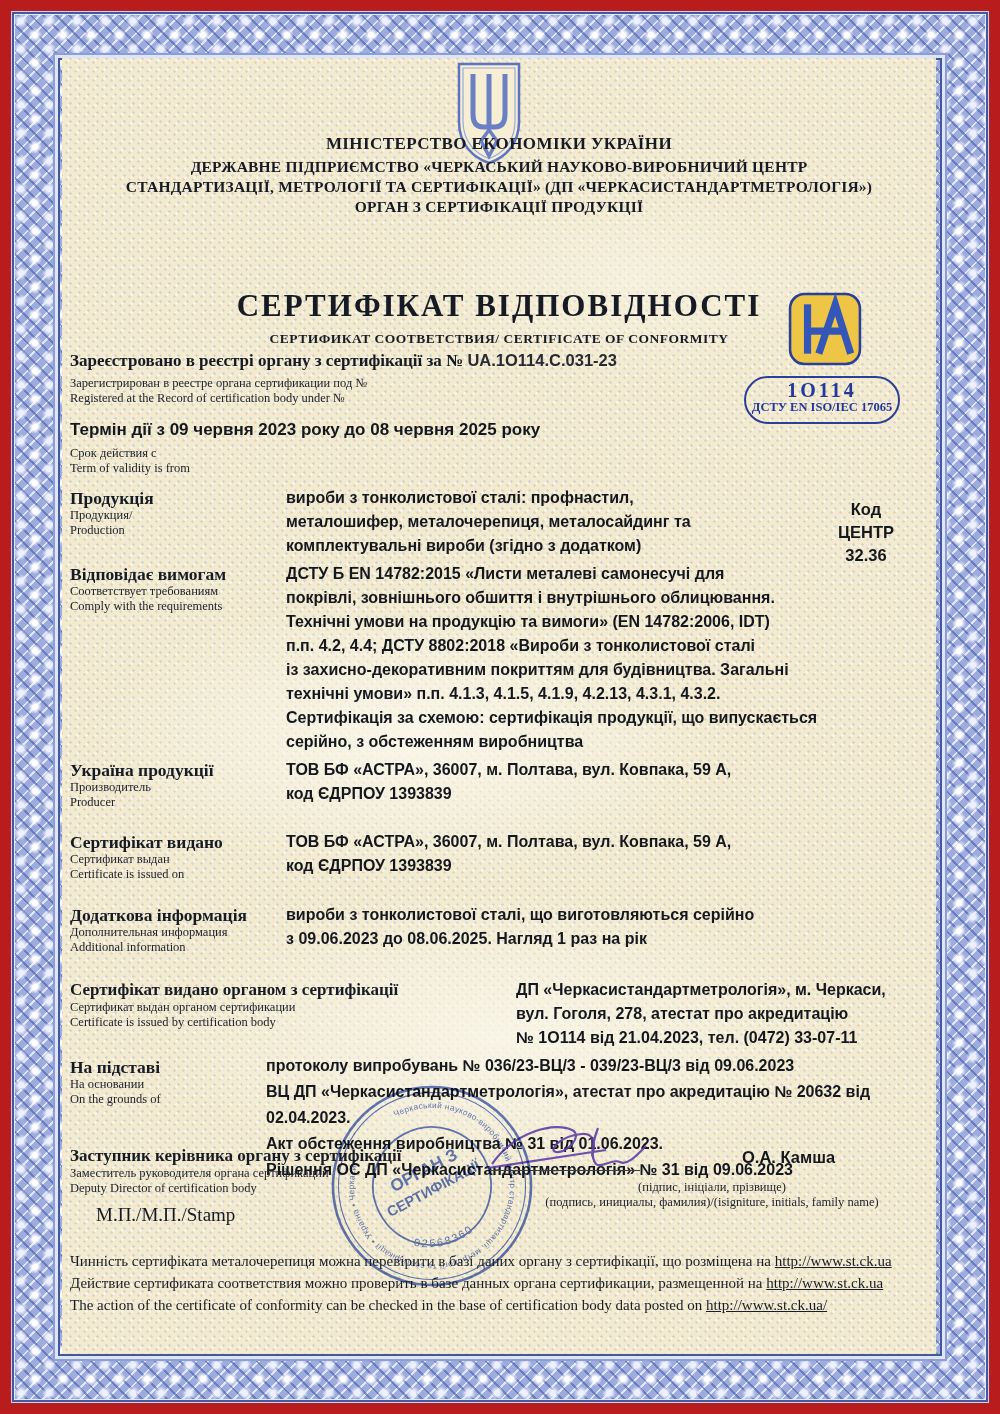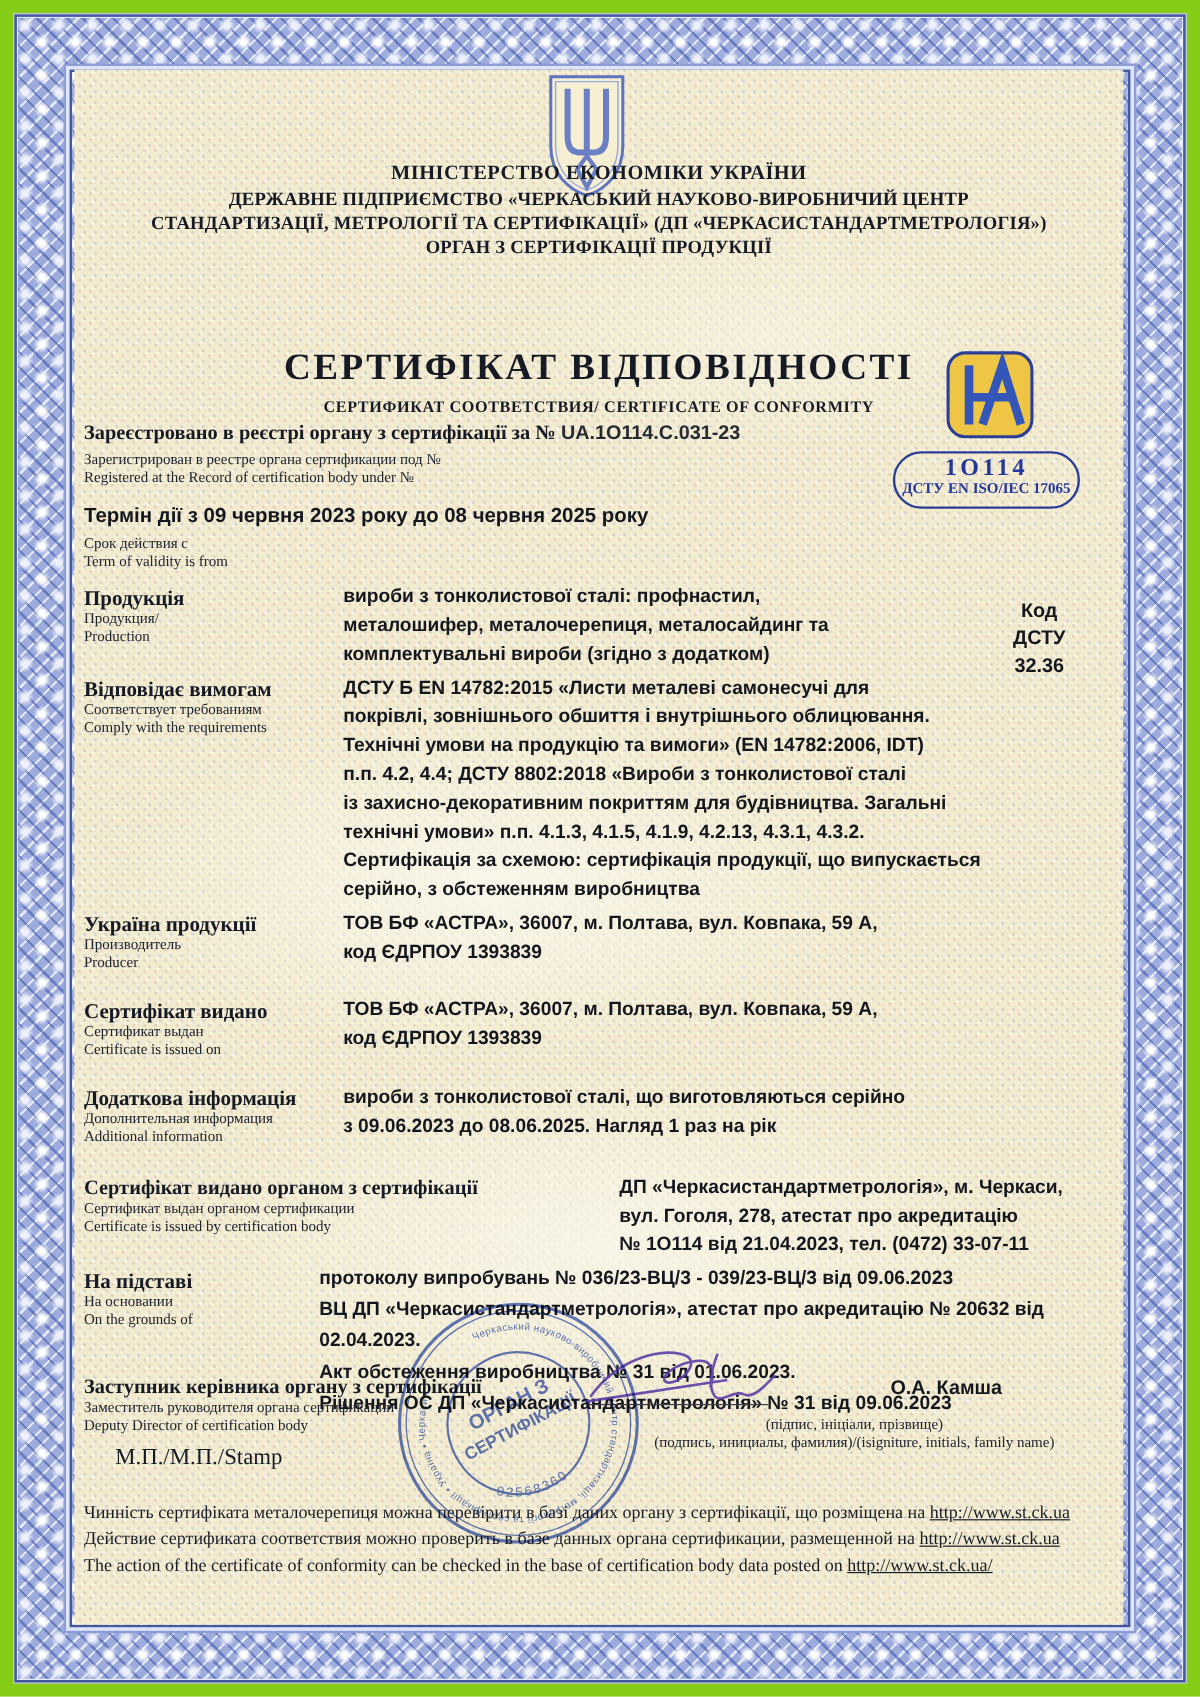--- a/index.html
+++ b/index.html
@@ -1,16 +1,16 @@
 <!DOCTYPE html>
 <html><head>
 <meta charset="utf-8">
 <style>
   html,body{margin:0;padding:0;background:#ffffff;}
-  .page{position:relative;width:1000px;height:1414px;background:#84cc16;overflow:hidden;
+  .page{position:relative;width:1000px;height:1414px;background:#b91c1c;overflow:hidden;
         font-family:"Liberation Serif",serif;color:#161a24;}
 
   
   .band{position:absolute;inset:12px;border:2px solid #44589e;
     background-color:#9dacdd;
     background-image:
       radial-gradient(circle 7px at 7px 7px, #eef1fc 2.5px, rgba(238,241,252,0) 7px),
       radial-gradient(circle 7px at 21px 21px, #ffffff 2.5px, rgba(255,255,255,0) 7px),
       repeating-linear-gradient(45deg, rgba(62,84,170,.55) 0 2px, rgba(255,255,255,0) 2px 9px),
       repeating-linear-gradient(135deg, rgba(236,240,255,.85) 0 2px, rgba(255,255,255,0) 2px 9px);
@@ -141,21 +141,21 @@
       <div class="abs" style="left:0;top:2px;width:210px;">
         <div class="lbl">Продукція</div>
         <div class="small-sub">Продукция/</div>
         <div class="small-sub">Production</div>
       </div>
       <div class="val abs" style="left:216px;top:0;width:540px;">вироби з тонколистової сталі: профнастил,
 металошифер, металочерепиця, металосайдинг та
 комплектувальні вироби (згідно з додатком)</div>
       <div class="code-col abs" style="left:756px;top:12px;width:80px;">
         <div>Код</div>
-        <div>ДСТУ</div>
+        <div>ЦЕНТР</div>
         <div>32.36</div>
       </div>
     </div>
 
     <div class="abs" style="left:8px;top:504px;right:8px;">
       <div class="abs" style="left:0;top:2px;width:212px;">
         <div class="lbl">Відповідає вимогам</div>
         <div class="small-sub">Соответствует требованиям</div>
         <div class="small-sub">Comply with the requirements</div>
       </div>

